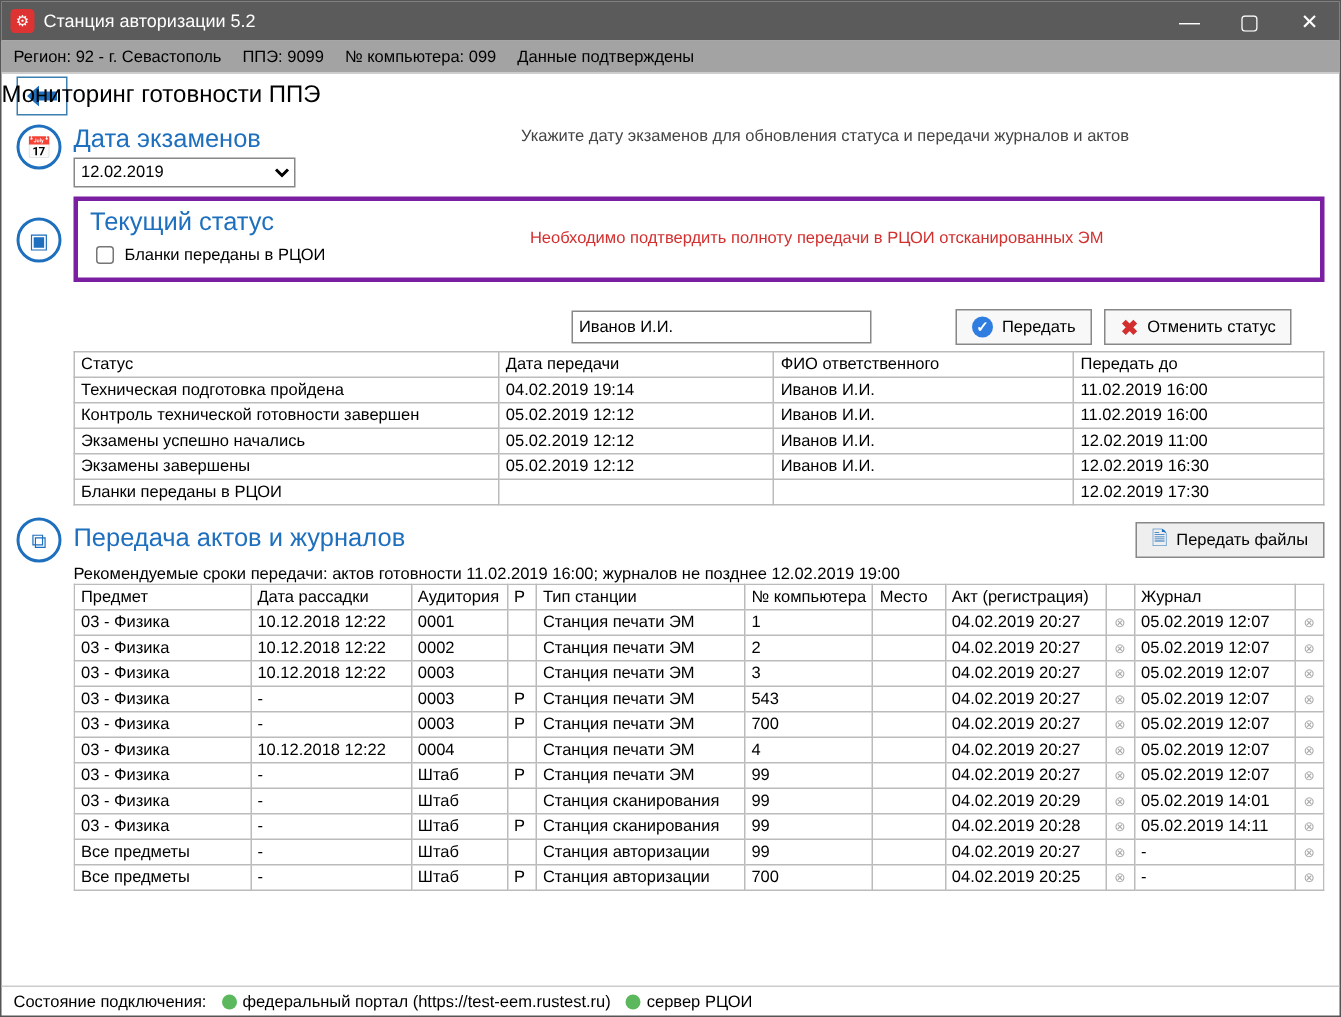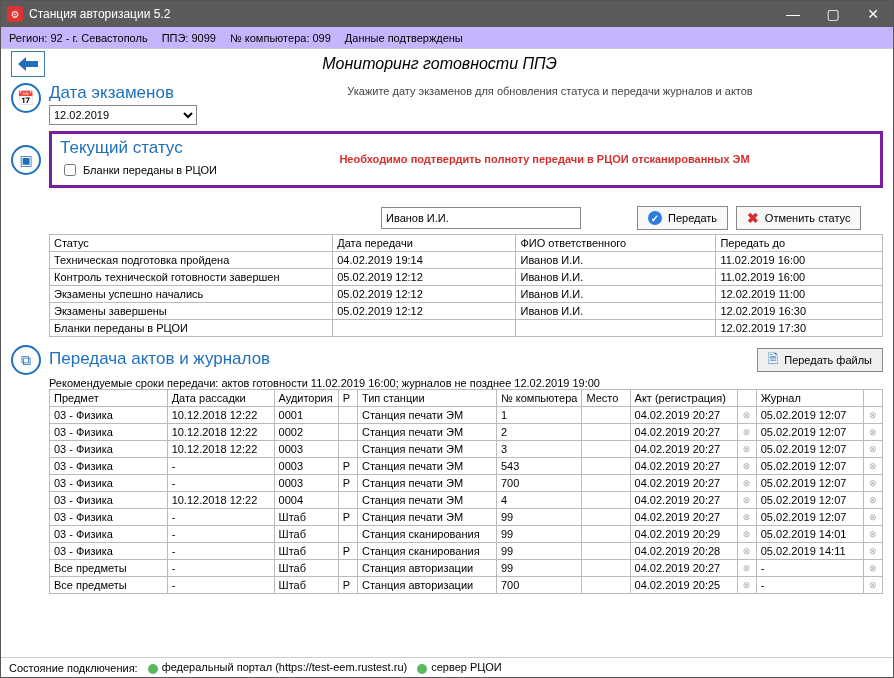--- a/index.html
+++ b/index.html
@@ -2,34 +2,34 @@
 <html><head>
 <meta charset="utf-8">
 <style>
 * { box-sizing: border-box; font-family: Tahoma, Arial, sans-serif; }
 body { margin: 0; background: #f0f0f0; font-size: 11px; }
 .window { width: 894px; height: 678px; background: #fff; display: flex; flex-direction: column; border: 1px solid #555; }
 .titlebar { background: #5b5b5b; color: #fff; height: 26px; display: flex; align-items: center; padding-left: 6px; font-size: 12px; }
 .titlebar .icon { width: 16px; height: 16px; background: #d33; border-radius: 3px; margin-right: 6px; display:flex;align-items:center;justify-content:center;color:#fff;font-size:10px; }
 .titlebar .spacer { flex: 1; }
 .titlebar .ctl { width: 40px; height: 26px; display:flex;align-items:center;justify-content:center;color:#fff;font-size:14px; }
-.headerbar { background: #c4b5fd; border-bottom: 1px solid #ccc; height: 22px; display:flex; align-items:center; padding: 0 8px; font-size: 11px; gap: 14px;}
+.headerbar { background: #a3a3a3; border-bottom: 1px solid #ccc; height: 22px; display:flex; align-items:center; padding: 0 8px; font-size: 11px; gap: 14px;}
 .backbar { height: 30px; display:flex; align-items:center; padding-left:10px; position:relative;}
 .backbtn { border:1px solid #3c7fb1; background:#fff; width:34px; height:26px; display:flex;align-items:center;justify-content:center;}
 .backbtn svg { fill:#1e70be; }
-.pagetitle { position:absolute; left:0; right:15px; text-align:center; font-size:16px;font-style:italic; }
+.pagetitle { position:absolute; left:0; right:15px; text-align:left; font-size:16px; }
 .content { padding: 4px 10px 0 10px; flex:1; overflow:hidden; display:flex; flex-direction:column; }
 .row { display:flex; align-items:flex-start; margin-bottom:6px; }
 .roundicon { width:30px; height:30px; border:2px solid #1e70be; border-radius:50%; display:flex;align-items:center;justify-content:center; margin-right:8px; flex-shrink:0; color:#1e70be; font-size:14px;}
 .sectitle { color:#1e70be; font-size:17px; margin-bottom:2px; }
 select.date { width:148px; height:20px; background:#fff; border:1px solid #888; font-size:11px;}
 .hint { color:#444; font-size:11px; text-align:center; flex:1; padding: 2px 10px 0 30px;}
 .purplebox { border:3px solid #7b1fa2; padding:4px 8px 6px 8px; display:flex; align-items:center; }
 .purplebox .left { flex-shrink:0; }
-.purplebox .warn { color:#d32f2f; font-weight:bold; flex:1; text-align:center; }
+.purplebox .warn { color:#d32f2f; font-weight:normal; flex:1; text-align:center; }
 .chk { display:flex; align-items:center; gap:4px; margin-top:3px;}
 .chk input { width:12px;height:12px;}
 .fio-row { display:flex; align-items:center; gap:8px; padding-left:260px; margin:4px 0 4px 0;}
 .fio-row input { width:200px; height:22px; border:1px solid #888; padding:0 4px; font-size:11px;}
 .btn { border:1px solid #888; background:#f8f8f8; height:24px; padding:0 10px; display:flex; align-items:center; gap:6px; font-size:11px;}
 .btn .ic { width:14px;height:14px;display:flex;align-items:center;justify-content:center;border-radius:50%; font-size:10px; font-weight:bold;}
 .ic-ok { background:#2f7de1;color:#fff;}
 .ic-x { color:#d32f2f; font-size:14px; font-weight:bold;}
 table { border-collapse:collapse; width:100%; font-size:11px; table-layout:fixed;}
 th,td { border:1px solid #bbb; padding:2px 4px; text-align:left; overflow:hidden; white-space:nowrap; text-overflow:ellipsis; height:16px;}

